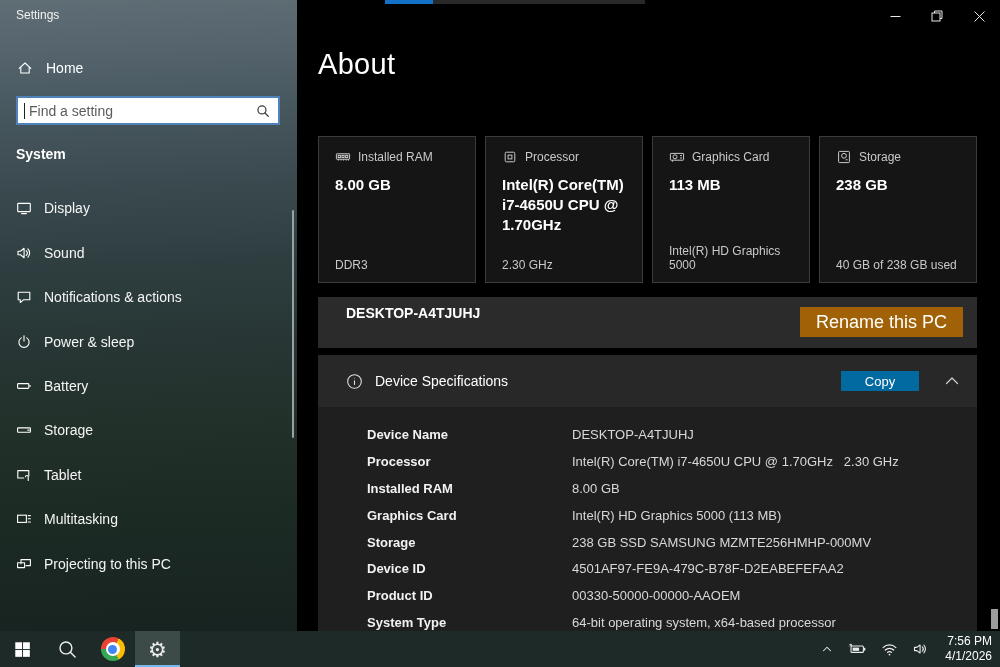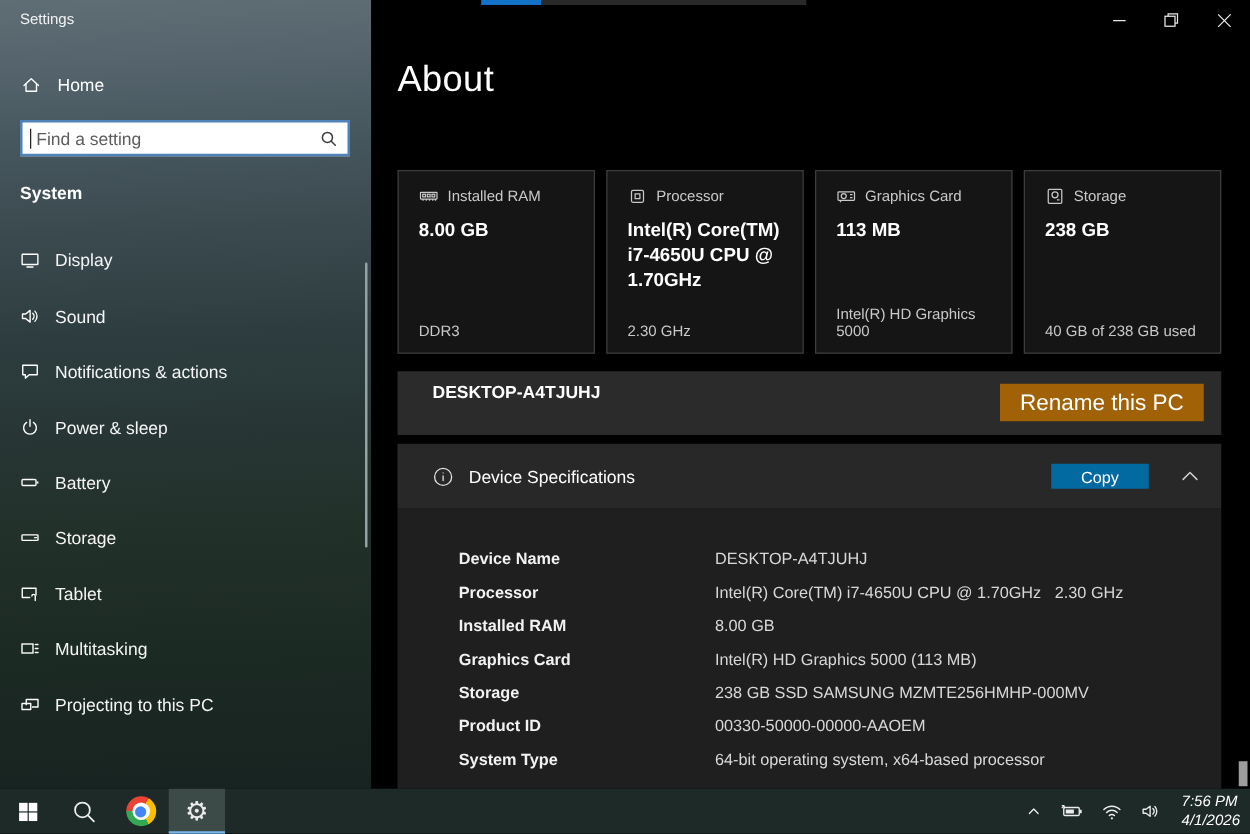--- a/index.html
+++ b/index.html
@@ -90,21 +90,21 @@
   .copy-btn{
     margin-left:auto; width:78px; height:20px; background:#0369a1; border:none;
     color:#fff; font-size:13px; font-family:"Liberation Sans",sans-serif; cursor:pointer;
   }
   .collapse-btn{ background:transparent; border:none; cursor:pointer; margin-left:22px; padding:4px; }
 
   .specs-body{
     position:absolute; left:318px; top:407px; width:659px; height:224px;
     background:#1f1f1f; overflow:hidden; padding-top:20px;
   }
-  .spec-row{ height:26.9px; display:flex; align-items:flex-end; }
+  .spec-row{ height:26.9px; display:flex; align-items:flex-start; }
   .spec-label{ width:205px; margin-left:49px; font-size:13px; font-weight:700; color:#f2f2f2; }
   .spec-value{ font-size:13px; color:#d8d8d8; }
 
   .v-scroll-thumb{
     position:absolute; left:991px; top:609px; width:7px; height:20px; background:#9d9d9d;
   }
 
   
   .taskbar{
     position:absolute; left:0; top:631px; width:1000px; height:36px;
@@ -126,21 +126,21 @@
   .chrome-icon::before{
     content:""; position:absolute; left:5px; top:5px; width:14px; height:14px;
     border-radius:50%; background:#fff;
   }
   .chrome-icon::after{
     content:""; position:absolute; left:7.5px; top:7.5px; width:9px; height:9px;
     border-radius:50%; background:#4285f4;
   }
   .tray{ margin-left:auto; display:flex; align-items:center; gap:6px; padding-right:8px; }
   .tray-btn{ background:transparent; border:none; cursor:pointer; padding:4px; display:flex; }
-  .clock{ text-align:left; font-size:12px; color:#fff; line-height:15px; margin-left:6px; cursor:default;font-style:italic; }
+  .clock{ text-align:right; font-size:12px; color:#fff; line-height:15px; margin-left:6px; cursor:default; }
 </style>
 </head>
 <body>
 
 <aside class="sidebar">
   <div class="app-title">Settings</div>
 
   <div class="home-row">
     <svg class="nav-icon" viewBox="0 0 16 16" fill="none" stroke="#fff" stroke-width="1.1" stroke-linecap="round" stroke-linejoin="round">
       <path d="M2.2 8.4 8 3l5.8 5.4"></path>
@@ -345,20 +345,24 @@
   </div>
   <div class="spec-row">
     <span class="spec-label">Graphics Card</span>
     <span class="spec-value">Intel(R) HD Graphics 5000 (113 MB)</span>
   </div>
   <div class="spec-row">
     <span class="spec-label">Storage</span>
     <span class="spec-value">238 GB SSD SAMSUNG MZMTE256HMHP-000MV</span>
   </div>
   <div class="spec-row">
+    <span class="spec-label">Device ID</span>
+    <span class="spec-value">4501AF97-FE9A-479C-B78F-D2EABEFEFAA2</span>
+  </div>
+  <div class="spec-row">
     <span class="spec-label">Product ID</span>
     <span class="spec-value">00330-50000-00000-AAOEM</span>
   </div>
   <div class="spec-row">
     <span class="spec-label">System Type</span>
     <span class="spec-value">64-bit operating system, x64-based processor</span>
   </div>
 </section>
 
 <div class="v-scroll-thumb"></div>

